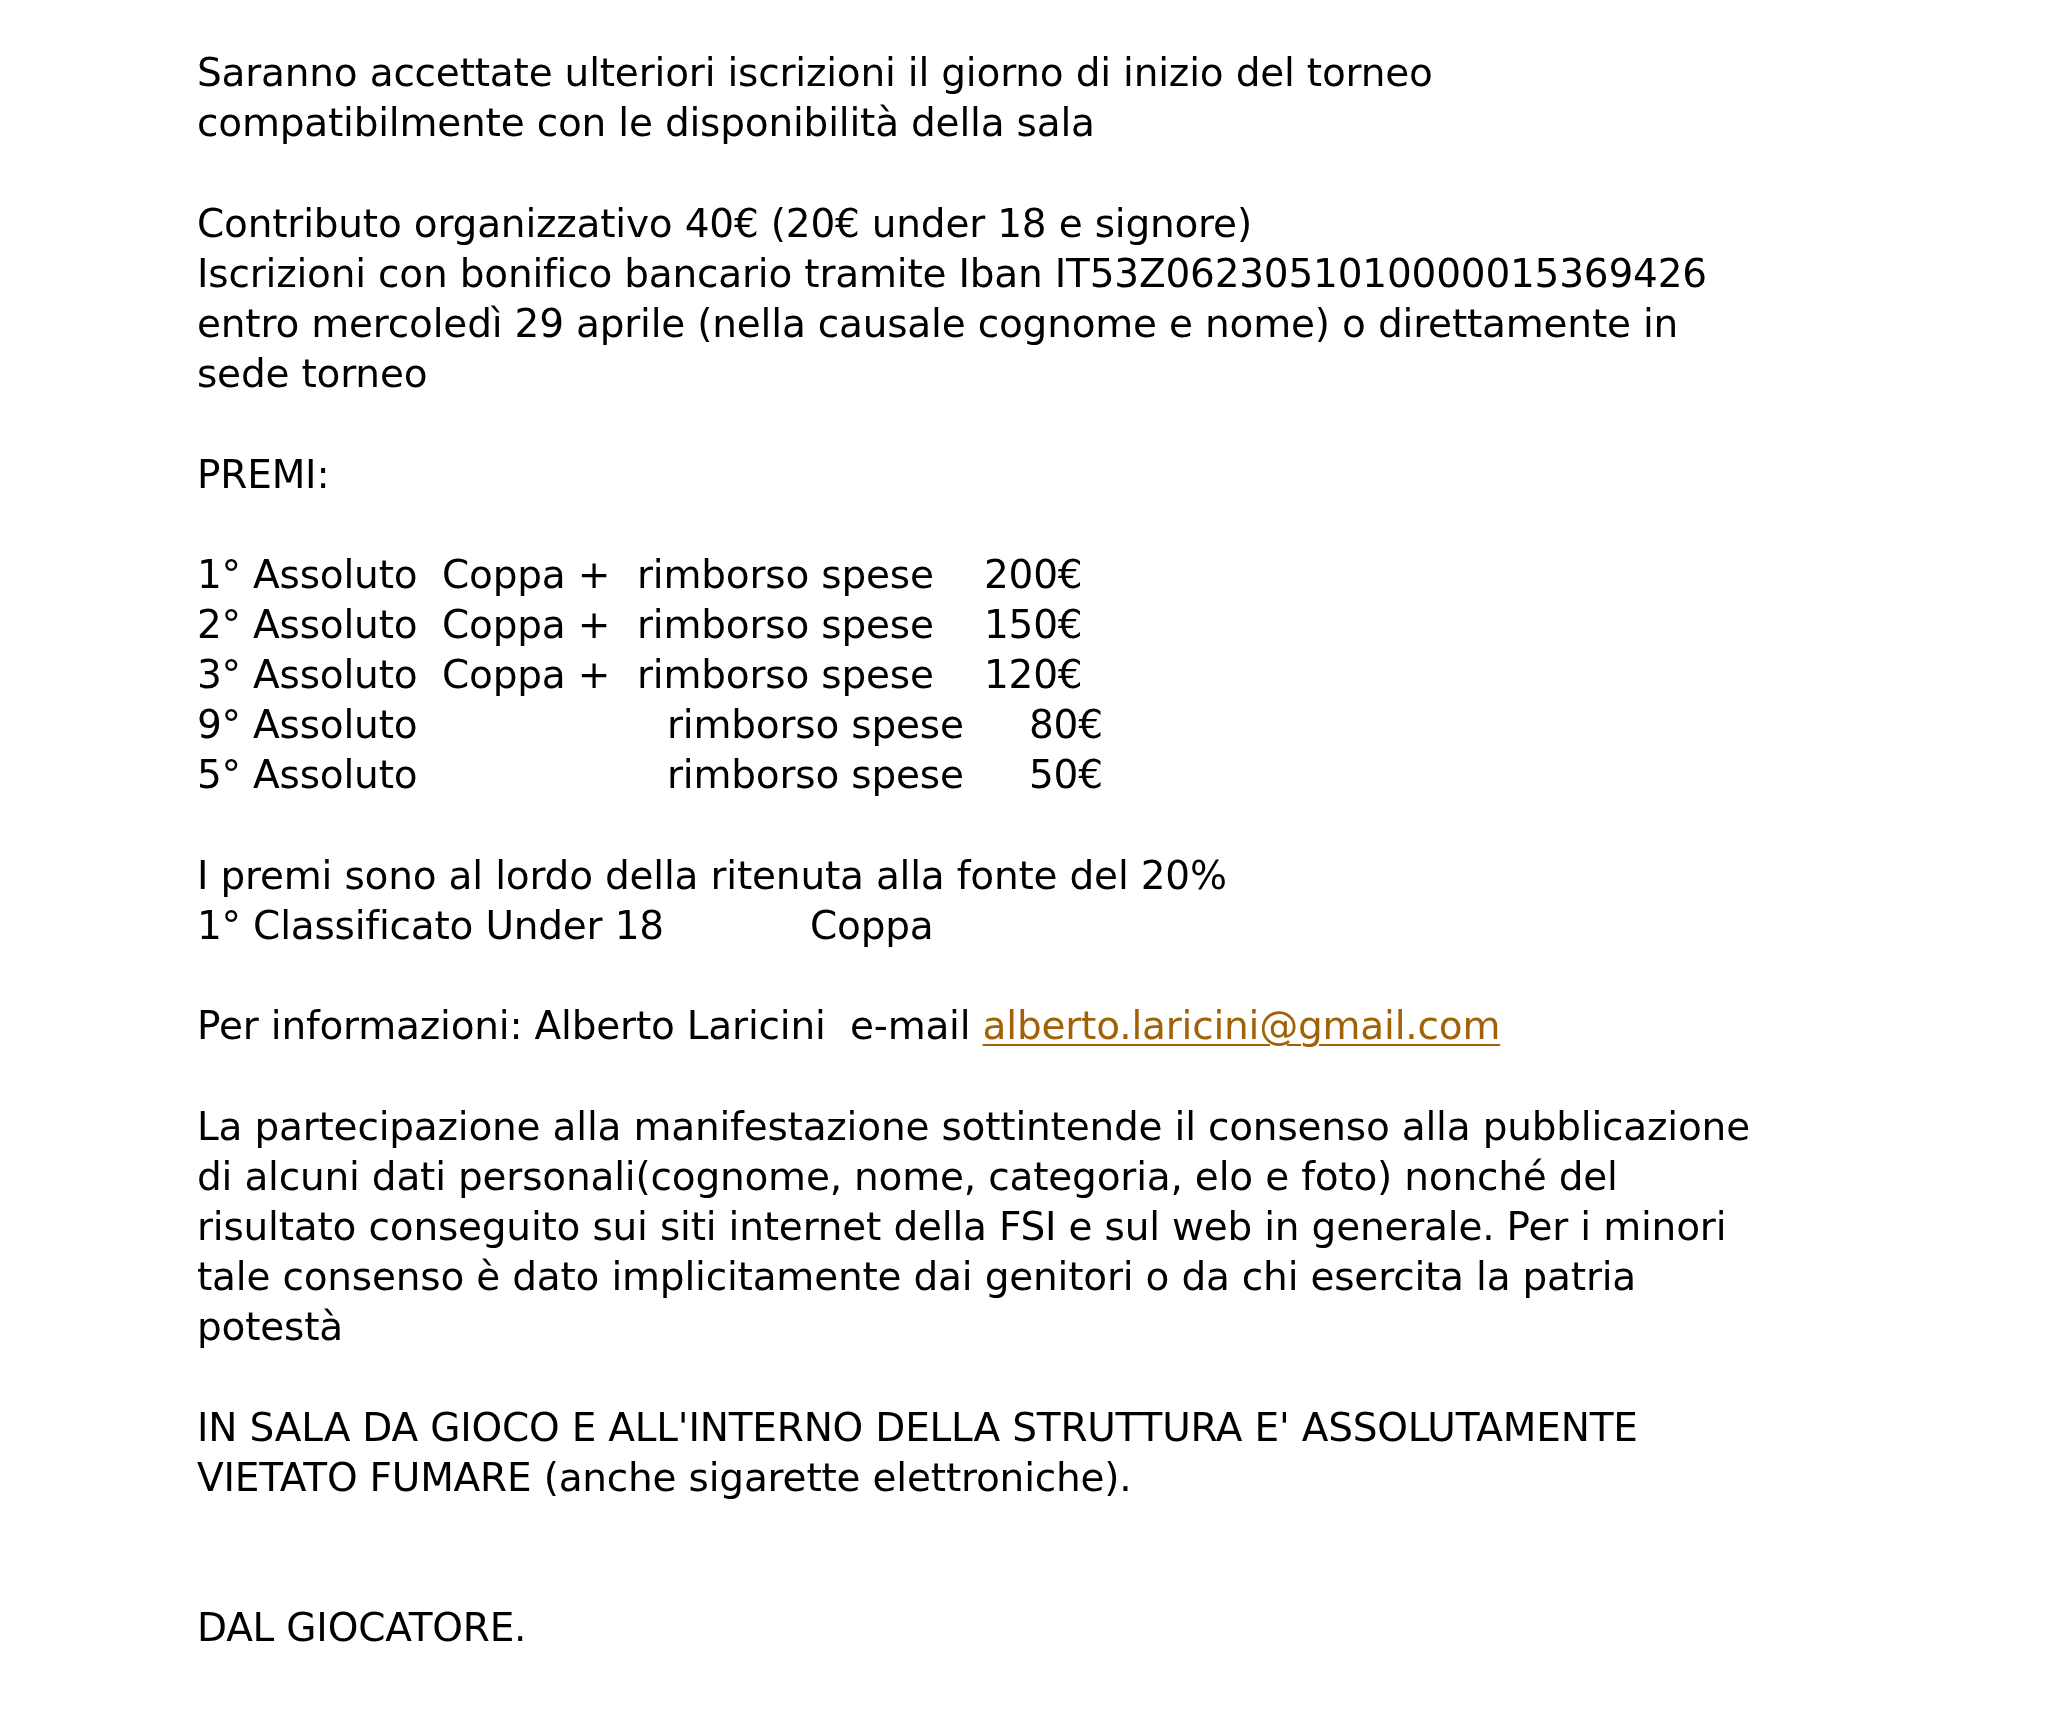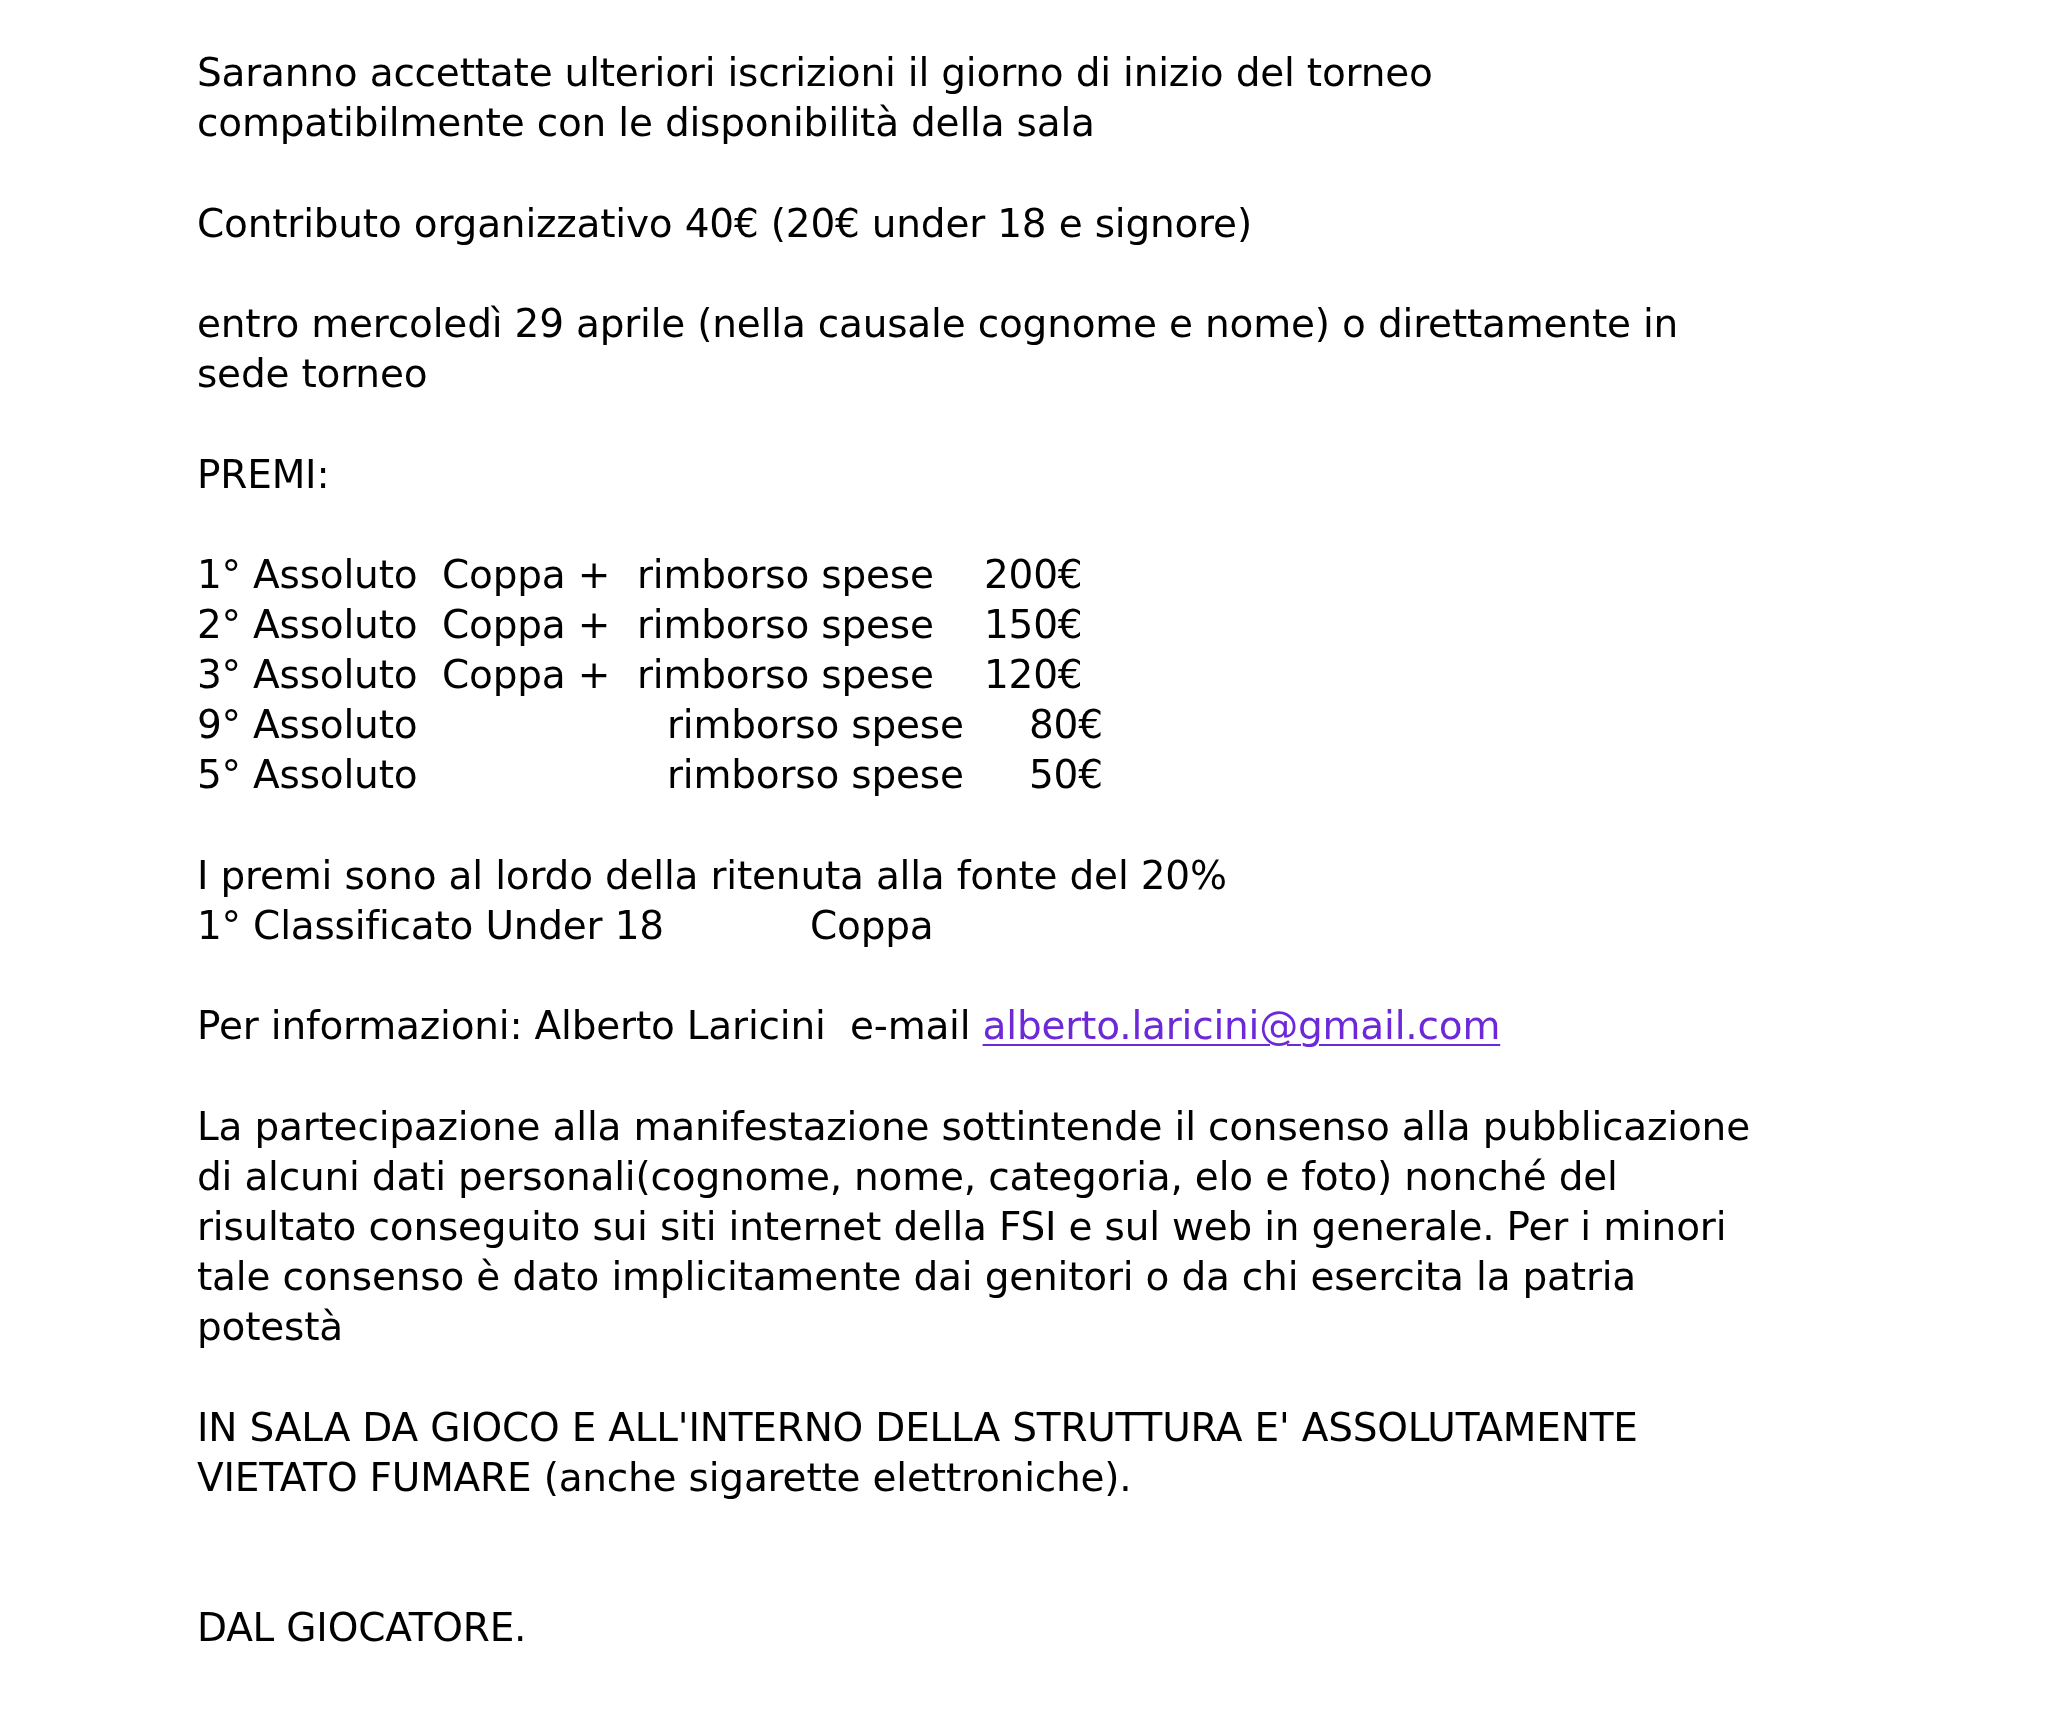--- a/index.html
+++ b/index.html
@@ -31,36 +31,37 @@
       white-space: pre;
       letter-spacing: -0.2px;
     }
     .italic { }
     .cell {
       position: absolute;
       top: 0;
       white-space: pre;
     }
     a.email {
-      color: #6d28d9;
+      color: #a16207;
       text-decoration: underline;
       text-decoration-thickness: 2px;
       text-underline-offset: 5px;
       margin-top: 16px;
     }
   </style>
 </head>
 <body>
 
 <div class="page">
 
   <div class="line" style="top:48px">Saranno accettate ulteriori iscrizioni il giorno di inizio del torneo</div>
   <div class="line" style="top:98px">compatibilmente con le disponibilità della sala</div>
 
   <div class="line" style="top:199px">Contributo organizzativo 40€ (20€ under 18 e signore)</div>
+  <div class="line" style="top:249px">Iscrizioni con bonifico bancario tramite Iban IT53Z0623051010000015369426</div>
   <div class="line" style="top:299px">entro mercoledì 29 aprile (nella causale cognome e nome) o direttamente in</div>
   <div class="line" style="top:349px">sede torneo</div>
 
   <div class="line" style="top:450px">PREMI:</div>
 
   <div class="line" style="top:550px; width:1000px">
     <span class="cell" style="left:0">1° Assoluto</span>
     <span class="cell" style="left:245px">Coppa +</span>
     <span class="cell" style="left:440px">rimborso spese</span>
     <span class="cell" style="left:787px">200€</span>

